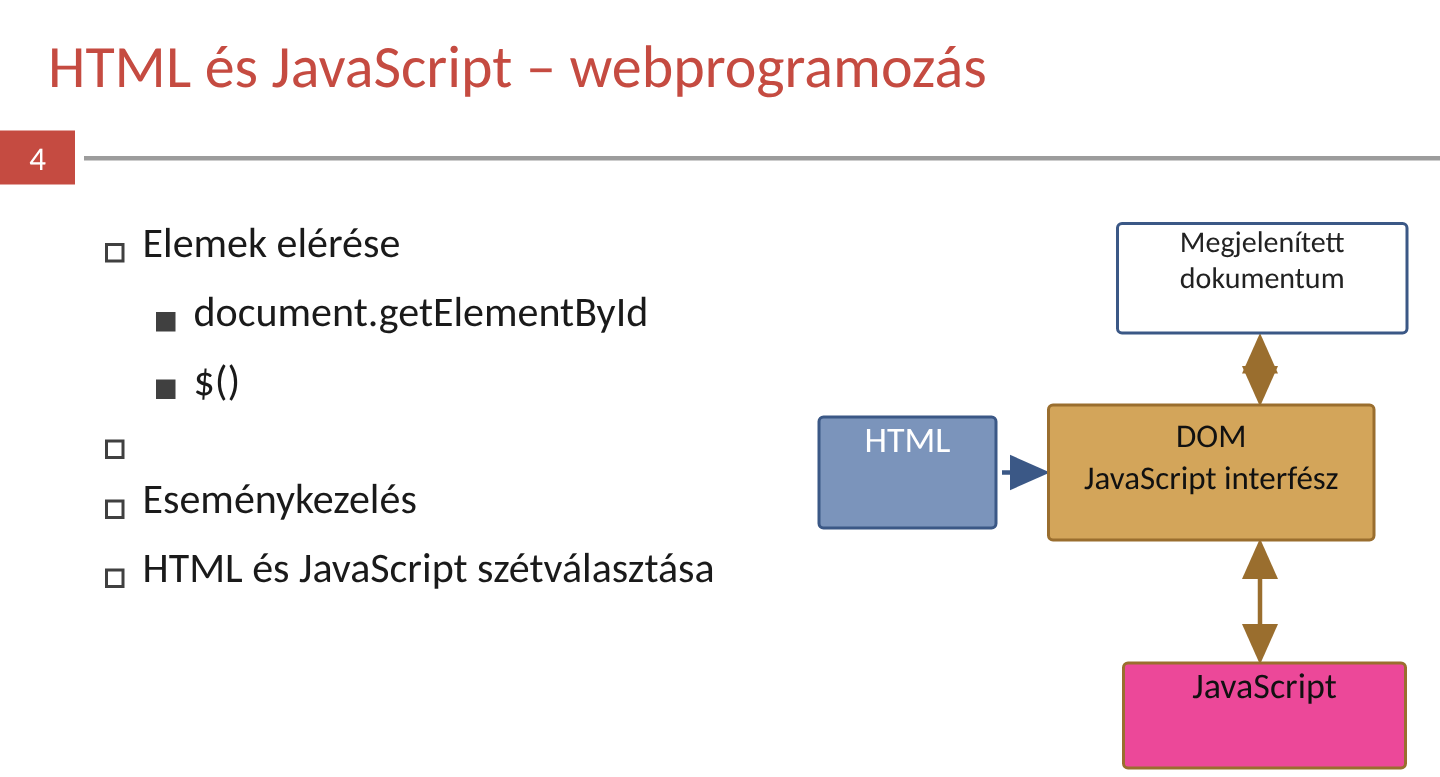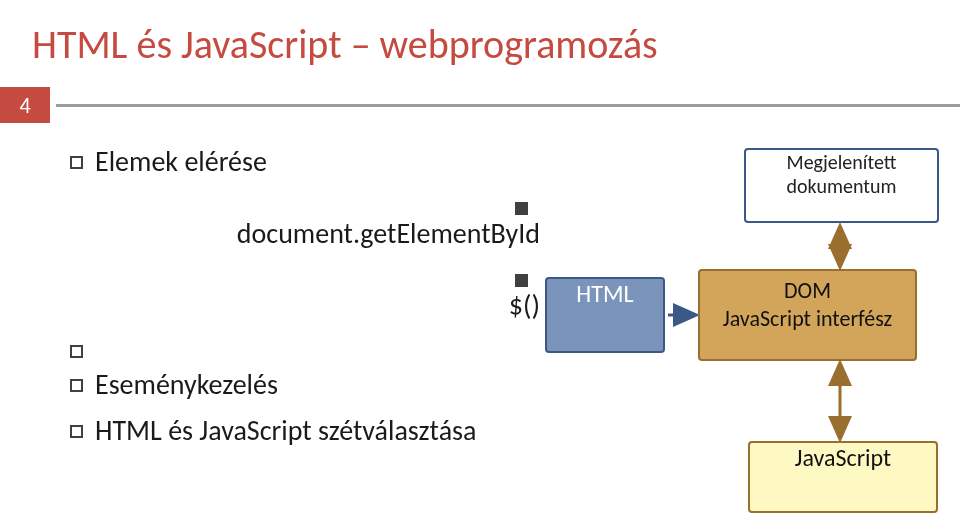--- a/index.html
+++ b/index.html
@@ -46,22 +46,22 @@
   .left {
     flex: 1;
     font-size: 28px;
     color: #1a1a1a;
   }
   .right {
     width: 420px;
     position: relative;
     height: 380px;
   }
-  .li1 { display: flex; align-items: flex-start; margin-bottom: 8px; }
-  .li2 { display: flex; align-items: flex-end; margin-left: 34px; margin-bottom: 8px; flex-direction: column; }
+  .li1 { display: flex; align-items: center; margin-bottom: 8px; }
+  .li2 { display: flex; align-items: center; margin-left: 34px; margin-bottom: 8px; }
   .bullet-open {
     width: 13px; height: 13px; border: 2px solid #404040; display: inline-block;
     margin-right: 12px; margin-top: 13px; flex-shrink: 0;
   }
   .bullet-solid {
     width: 13px; height: 13px; background: #404040; display: inline-block;
     margin-right: 12px; margin-top: 13px; flex-shrink: 0;
   }
   .li1 span, .li2 span { line-height: 1.35; }
 
@@ -94,21 +94,21 @@
     left: 158px; top: 126px; width: 219px; height: 92px;
     background: #d3a55a;
     border: 2px solid #9a6e2e;
     color: #111;
     font-size: 22px;
     line-height: 1.25;
     padding: 6px;
   }
   .box-js {
     left: 208px; top: 298px; width: 190px; height: 72px;
-    background: #fef9c3;
+    background: #ec4899;
     border: 2px solid #9a6e2e;
     color: #111;
     font-size: 24px;
   }
   svg.diagram-svg {
     position: absolute;
     left: 0; top: 0;
     width: 420px; height: 380px;
     pointer-events: none;
   }

